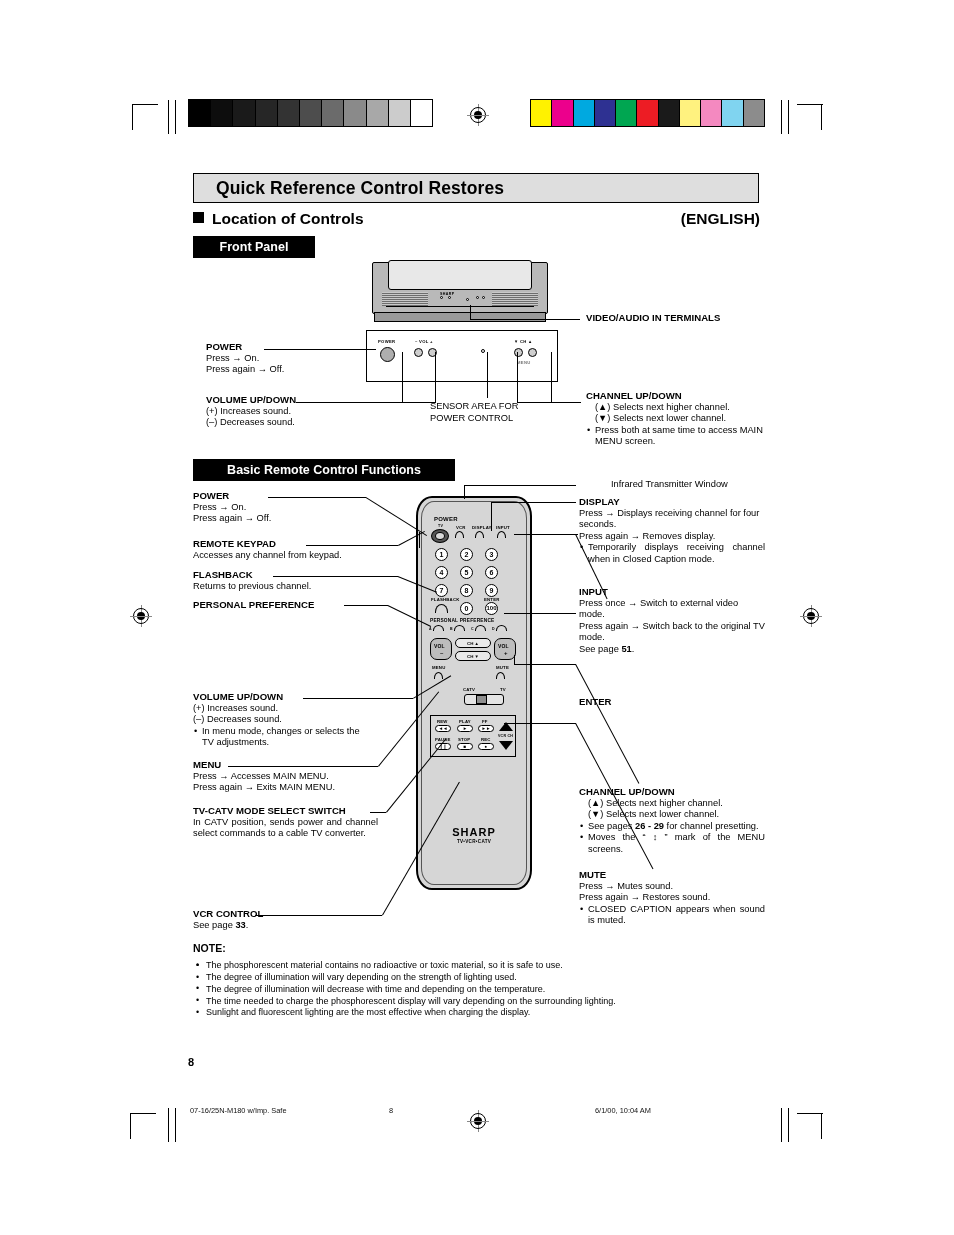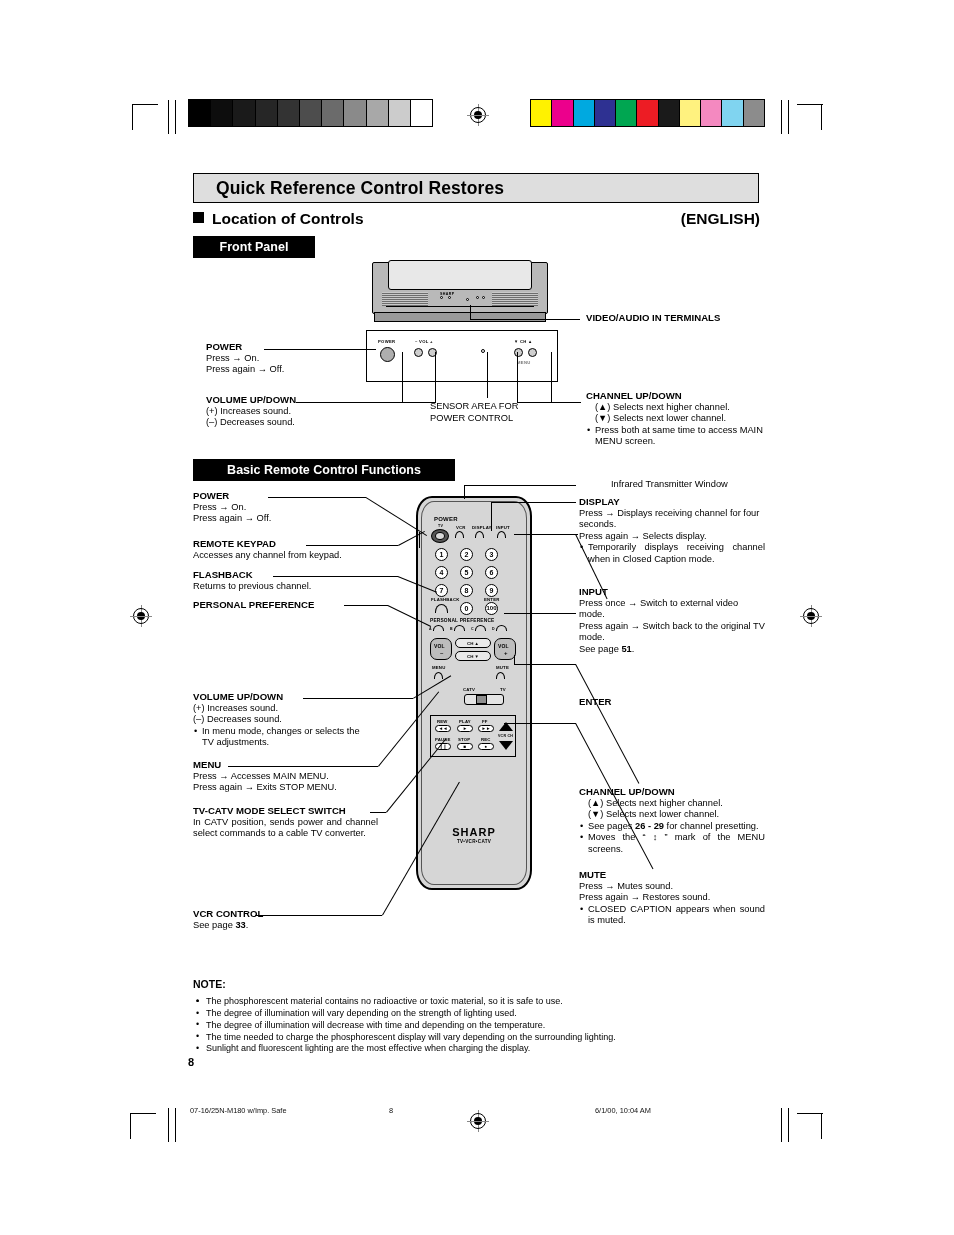--- a/index.html
+++ b/index.html
@@ -83,21 +83,21 @@
   .pill{position:absolute;border:1.1px solid #000;border-radius:6px;
      background:#e9e9e9;box-sizing:border-box;font-size:4.4px;font-weight:bold;
      text-align:center;}
   .vcrbox{position:absolute;border:1.1px solid #000;box-sizing:border-box;background:#d9d9d9;}
   .vbtn{position:absolute;border:1px solid #000;border-radius:4px;background:#fff;
      box-sizing:border-box;font-size:4.6px;text-align:center;line-height:6px;}
   .sharplogo{position:absolute;width:100%;text-align:center;font-weight:bold;letter-spacing:1px;}
   .tri{position:absolute;width:0;height:0;}
 
   
-  #note{position:absolute;left:193px;top:943px;width:560px;font-size:9px;line-height:11.4px;margin-top:36px;}
+  #note{position:absolute;left:193px;top:943px;width:560px;font-size:9px;line-height:11.4px;}
   #note .nh{font-weight:bold;font-size:10.5px;margin-bottom:6px;}
   #note ul{margin:0;padding:0;list-style:none;}
   #note li{position:relative;padding-left:13px;margin-bottom:.3px;}
   #note li .d{position:absolute;left:3px;top:-.5px;}
 
   
   .pgno{position:absolute;left:188px;top:1056px;font-size:11px;font-weight:bold;}
   .fmeta{position:absolute;font-size:7.4px;color:#111;}
 </style>
 </head>
@@ -401,41 +401,41 @@
 <div class="tb" style="left:193px;top:691px;width:180px;">
   <div class="hd">VOLUME UP/DOWN</div>
   <div>(+) Increases sound.</div>
   <div>(–) Decreases sound.</div>
   <div class="li"><span class="d">•</span><span>In menu mode, changes or selects the TV adjustments.</span></div>
 </div>
 
 <div class="tb" style="left:193px;top:759px;width:180px;">
   <div class="hd">MENU</div>
   <div>Press → Accesses MAIN MENU.</div>
-  <div>Press again → Exits STOP MENU.</div>
+  <div>Press again → Exits MAIN MENU.</div>
 </div>
 
 <div class="tb" style="left:193px;top:805px;width:185px;">
   <div class="hd">TV-CATV MODE SELECT SWITCH</div>
   <div class="just">In CATV position, sends power and channel select commands to a cable TV converter.</div>
 </div>
 
 <div class="tb" style="left:193px;top:908px;width:175px;">
   <div class="hd">VCR CONTROL</div>
   <div>See page <b>33</b>.</div>
 </div>
 
 <div class="tb" style="left:579px;top:479px;width:190px;margin-left:32px;">
   <div>Infrared Transmitter Window</div>
 </div>
 
 <div class="tb" style="left:579px;top:496px;width:186px;">
   <div class="hd">DISPLAY</div>
   <div>Press → Displays receiving channel for four seconds.</div>
-  <div>Press again → Selects display.</div>
+  <div>Press again → Removes display.</div>
   <div class="li just"><span class="d">•</span><span>Temporarily displays receiving channel when in Closed Caption mode.</span></div>
 </div>
 
 <div class="tb" style="left:579px;top:586px;width:186px;">
   <div class="hd">INPUT</div>
   <div>Press once → Switch to external video mode.</div>
   <div class="just">Press again → Switch back to the original TV mode.</div>
   <div>See page <b>51</b>.</div>
 </div>
 

